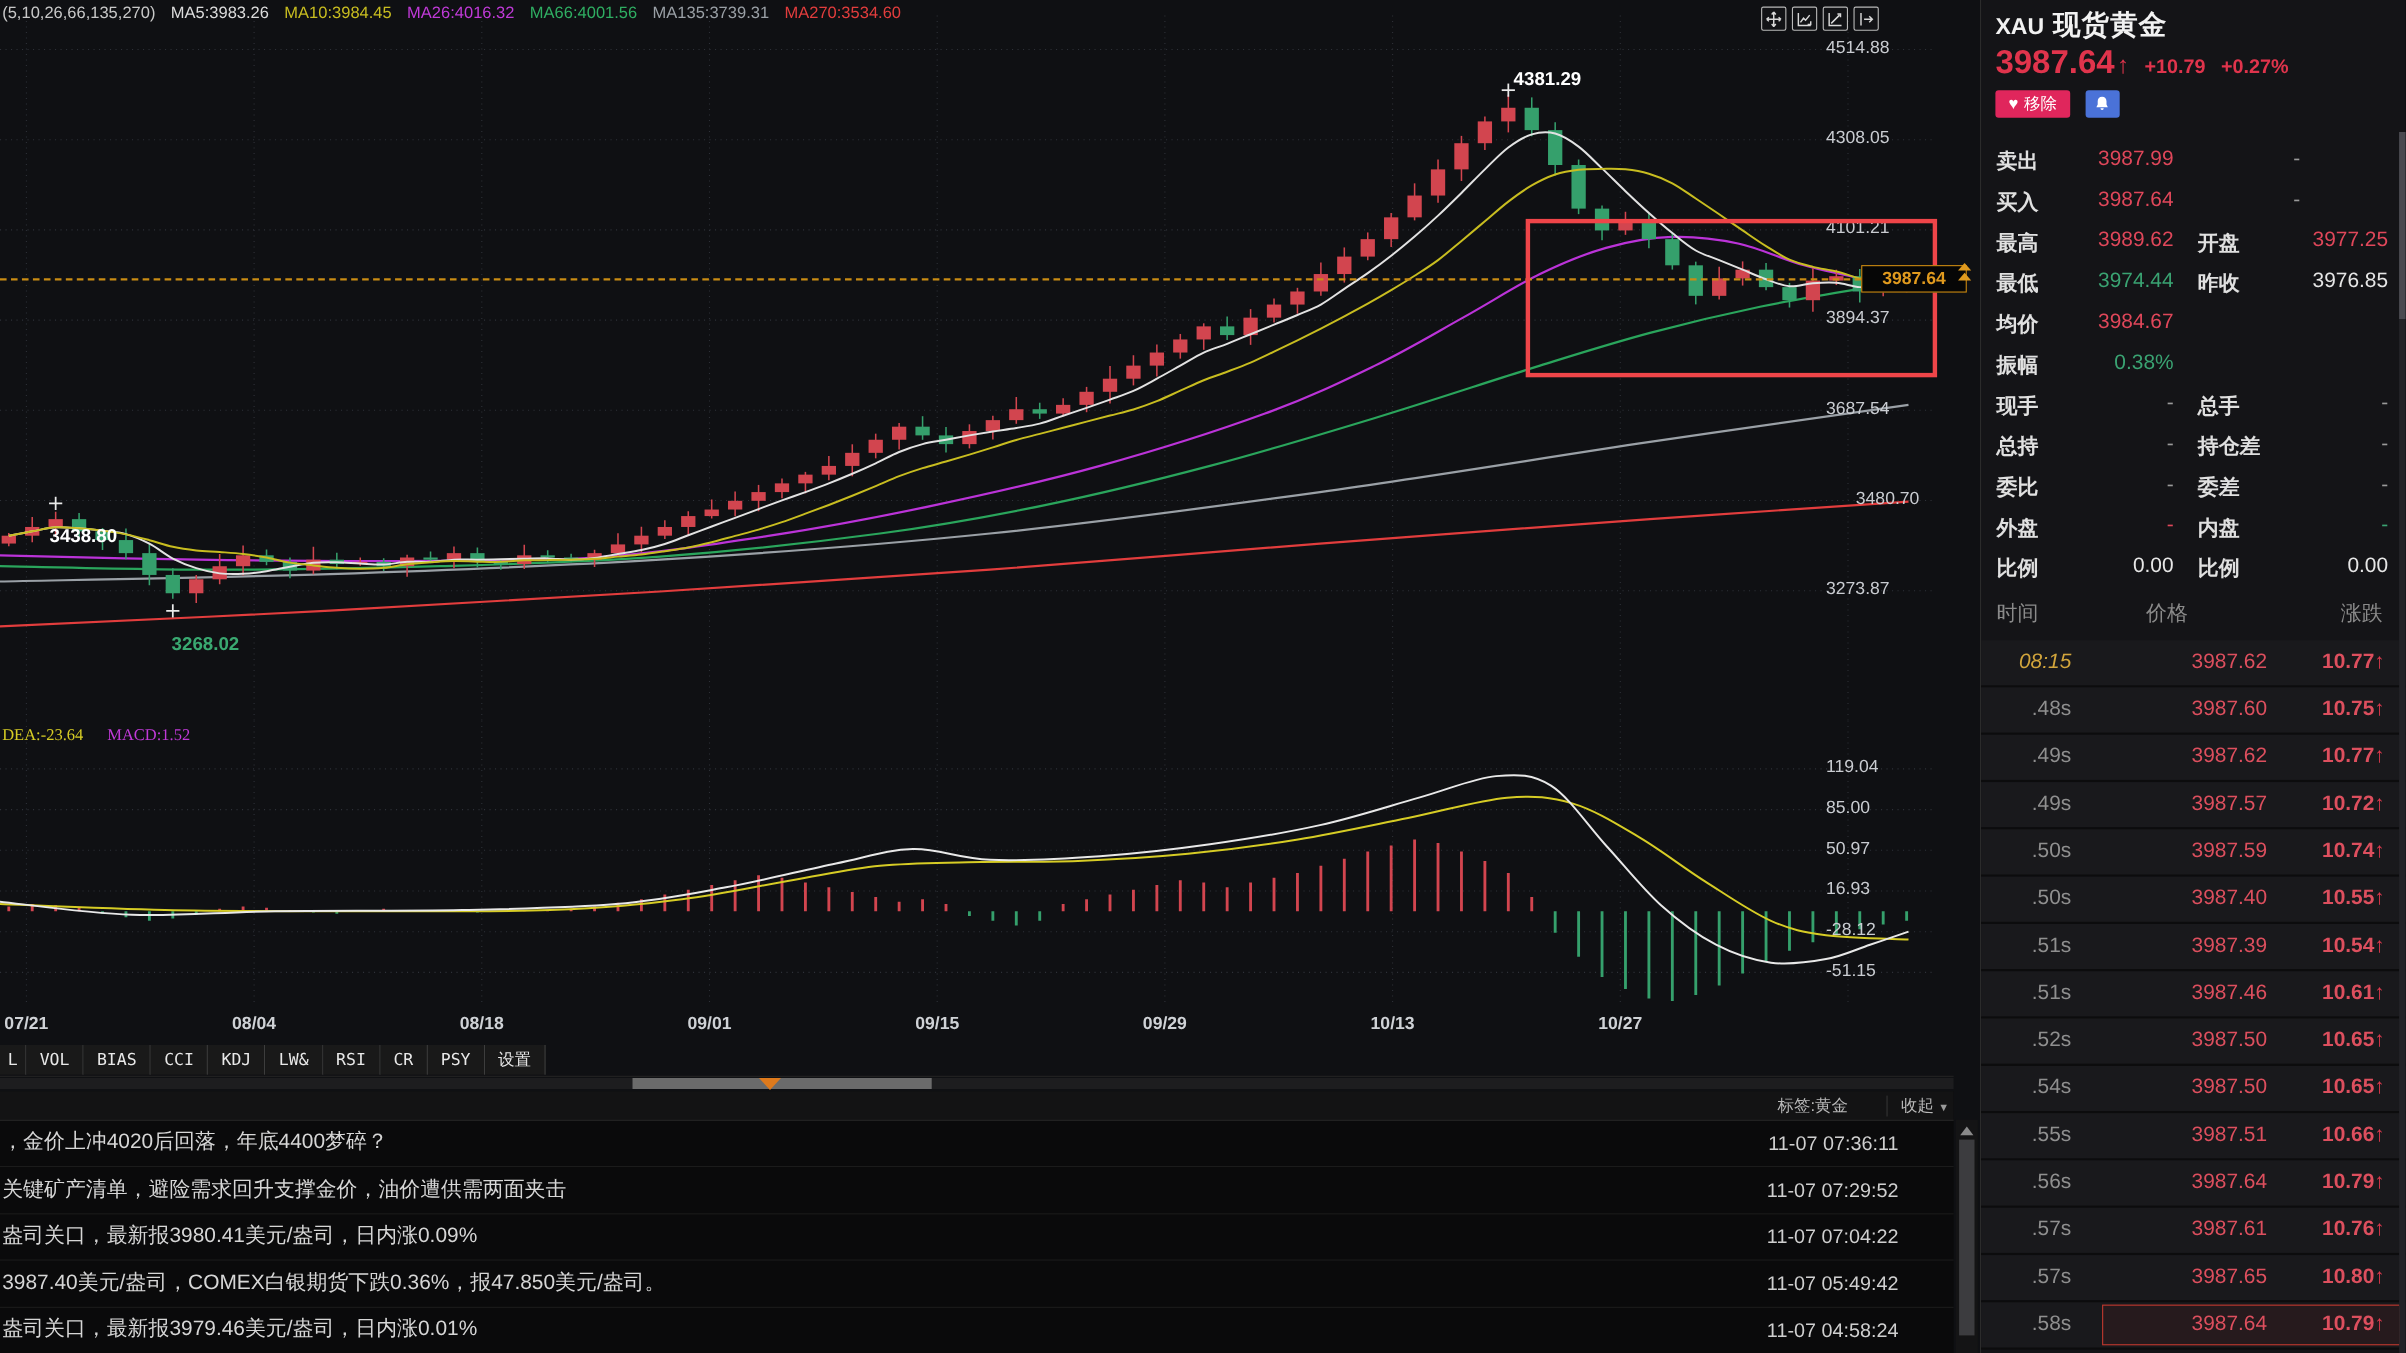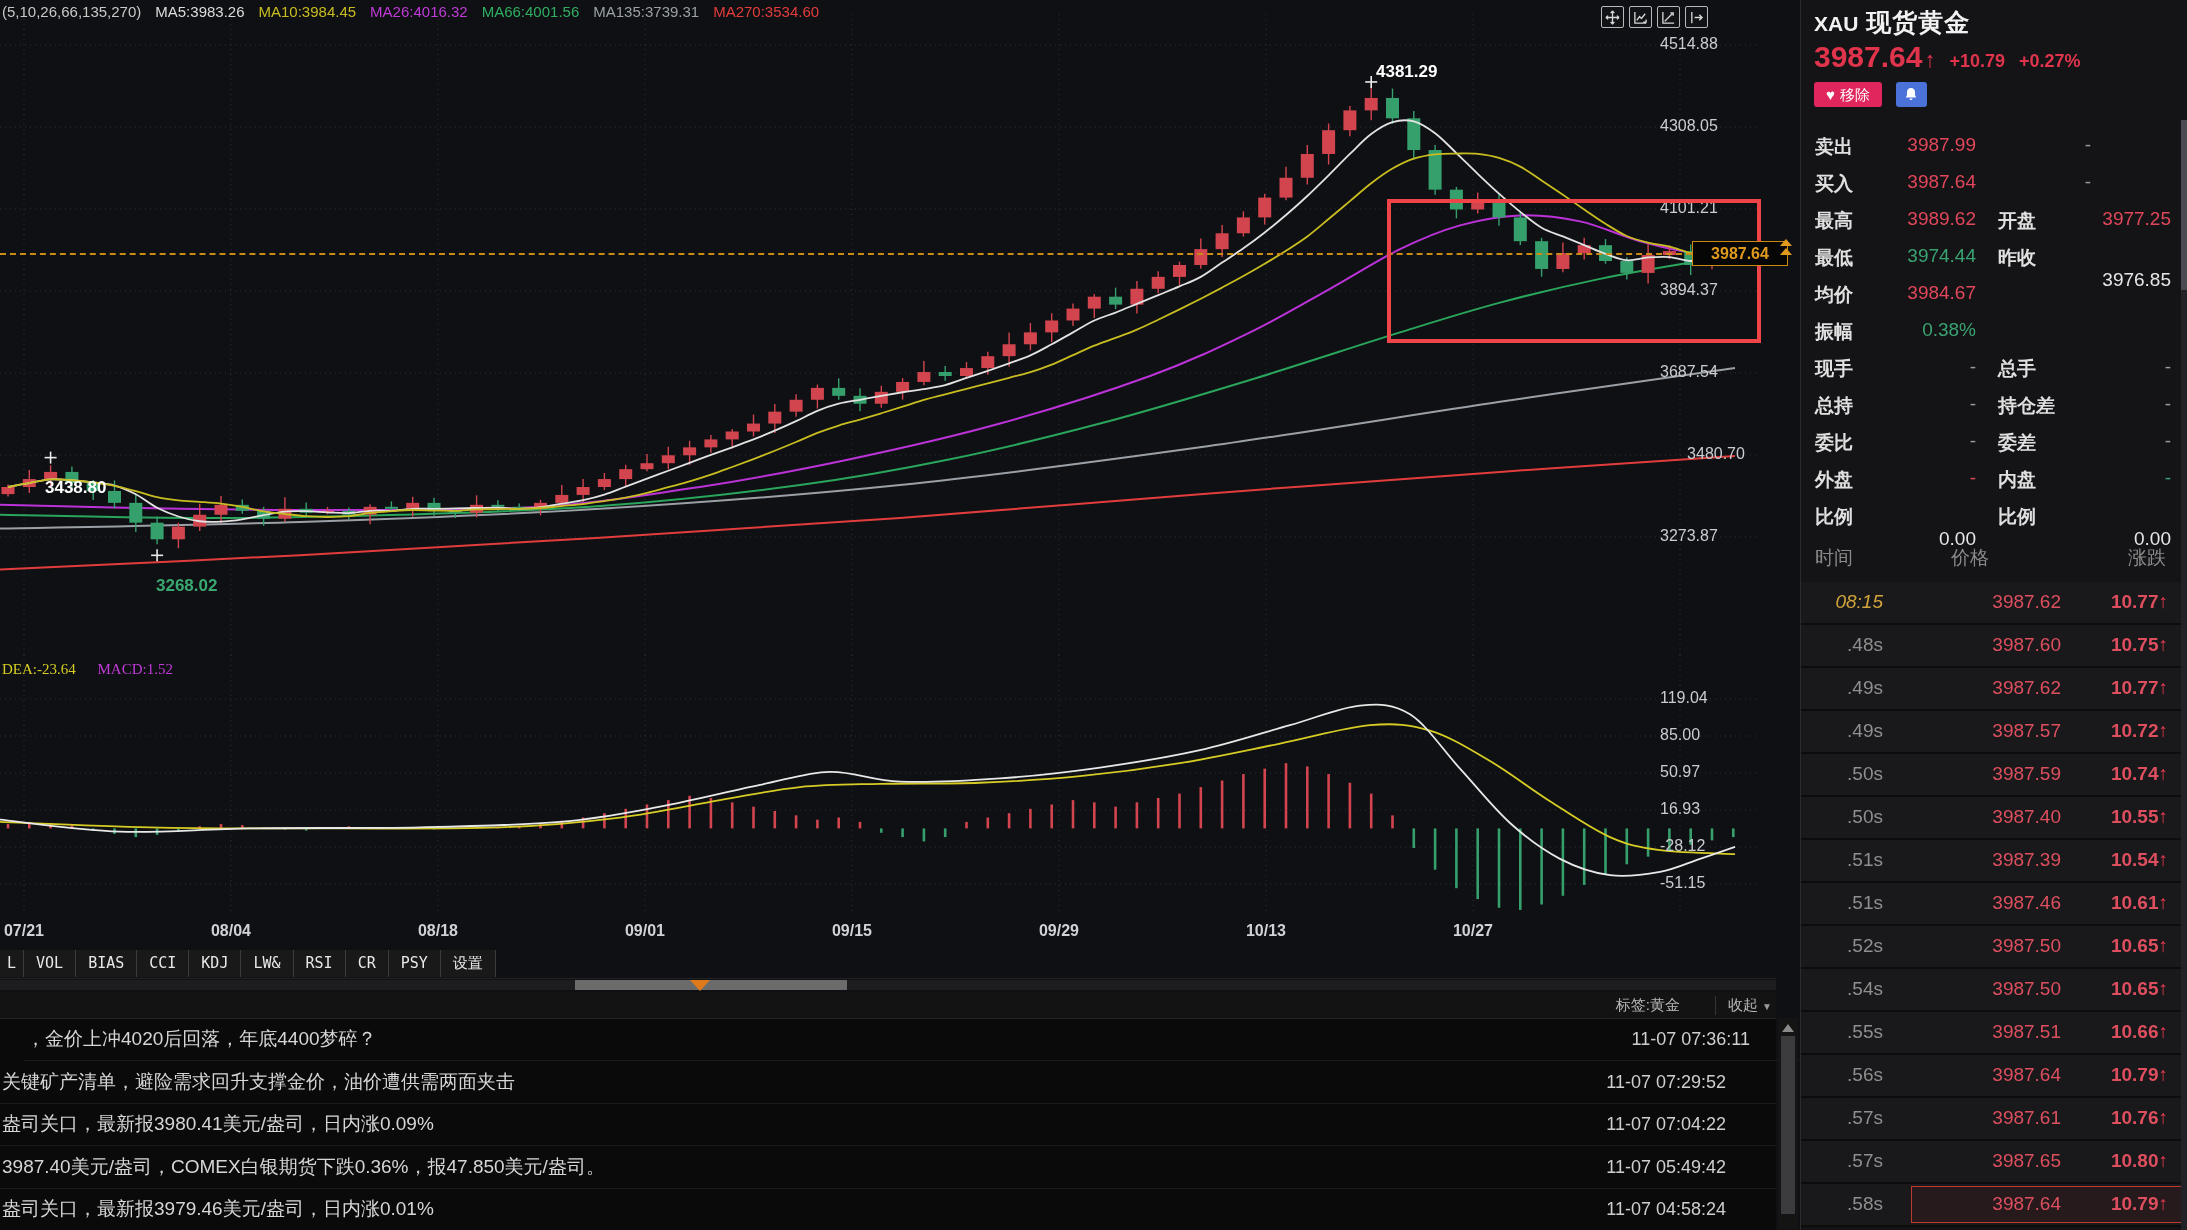--- a/index.html
+++ b/index.html
@@ -81,21 +81,21 @@
   #remove-btn .heart{margin-right:5px;}
   #alert-btn{width:31px;height:25px;background:#4a72d8;border-radius:3px;display:flex;
              align-items:center;justify-content:center;cursor:pointer;}
   #quote-rows{position:absolute;left:0;top:126px;width:100%;}
   .qrow{position:relative;height:37px;font-size:19px;}
   .ql{position:absolute;left:14px;top:8px;color:#e0e0e0;font-weight:bold;}
   .ql2{position:absolute;left:197px;top:8px;color:#e0e0e0;font-weight:bold;}
   .qv1{position:absolute;left:70px;top:8px;width:105px;text-align:right;}
   .qvmid{position:absolute;left:200px;top:8px;width:90px;text-align:right;}
   .qv2{position:absolute;right:17px;top:8px;width:115px;text-align:right;}
-  .c-red{color:#e0475a;} .c-green{color:#3aa372;} .c-white{color:#e6e6e6;margin-top:24px;} .c-gray{color:#9a9a9a;}
+  .c-red{color:#e0475a;} .c-green{color:#3aa372;} .c-white{color:#e6e6e6;} .c-gray{color:#9a9a9a;}
   #tick-header{position:absolute;left:0;top:545px;width:100%;height:30px;font-size:19px;color:#8a8a8a;}
   #tick-header .th-t{position:absolute;left:14px;}
   #tick-header .th-p{position:absolute;left:150px;}
   #tick-header .th-c{position:absolute;right:22px;}
   #tick-rows{position:absolute;left:0;top:582px;width:100%;}
   .trow{position:relative;height:41px;background:#19191c;border-bottom:2px solid #0c0c0d;font-size:19px;}
   .tt{position:absolute;left:0;top:9px;width:82px;text-align:right;color:#8f8f8f;}
   .tt.hl{color:#d2a53c;font-style:italic;}
   .tp{position:absolute;left:130px;top:9px;width:130px;text-align:right;color:#dd4f5e;}
   .tc{position:absolute;right:20px;top:9px;width:112px;text-align:right;color:#dd4f5e;font-weight:bold;}
@@ -491,21 +491,21 @@
         <div class="tab">PSY</div>
         <div class="tab">设置</div>
       </div>
 
     <div id="news-panel">
       <div id="news-header">
         <span id="news-tag">标签:黄金</span>
         <span id="news-collapse"><span>收起</span><span class="chev">▼</span></span>
       </div>
       <div id="news-list">
-          <div class="news-row" style="top: 0px; margin-left: 24px;">
+          <div class="news-row" style="top: 0px;">
             <span class="news-text">，金价上冲4020后回落，年底4400梦碎？</span>
             <span class="news-time">11-07 07:36:11</span>
           </div>
           <div class="news-row" style="top: 42.5px;">
             <span class="news-text">关键矿产清单，避险需求回升支撑金价，油价遭供需两面夹击</span>
             <span class="news-time">11-07 07:29:52</span>
           </div>
           <div class="news-row" style="top: 85px;">
             <span class="news-text">盎司关口，最新报3980.41美元/盎司，日内涨0.09%</span>
             <span class="news-time">11-07 07:04:22</span>

